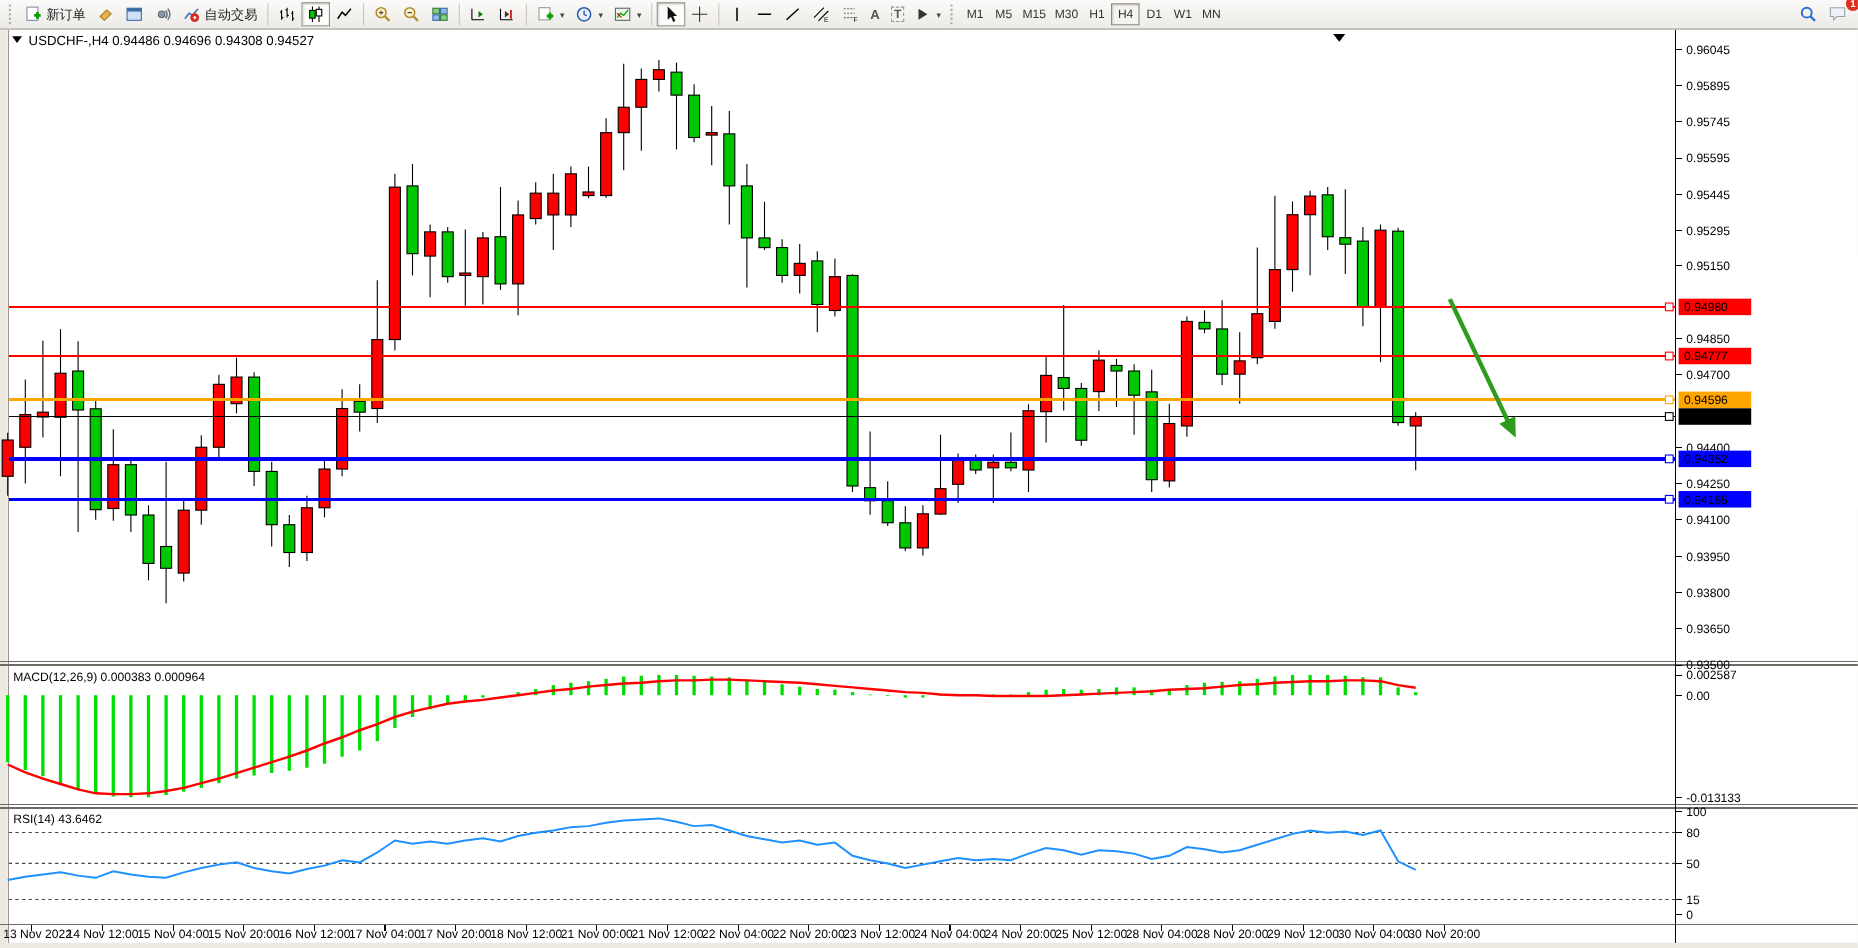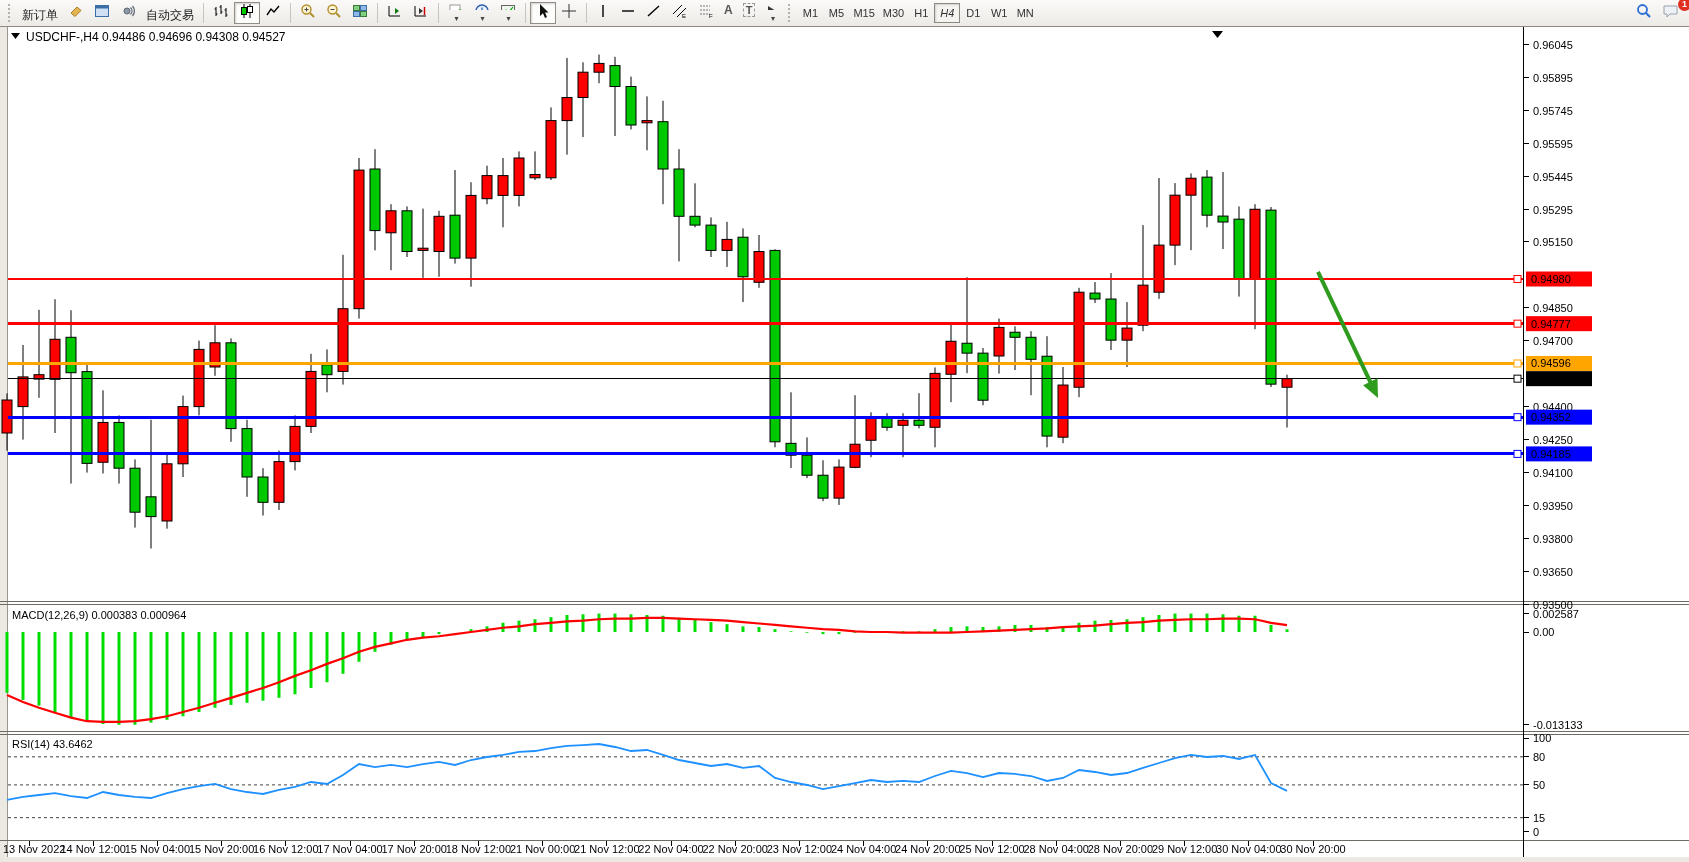--- a/index.html
+++ b/index.html
@@ -1,27 +1,27 @@
 <!DOCTYPE html>
 <html><head>
 <meta charset="utf-8">
 <style>
   html,body{margin:0;padding:0;}
   body{width:1689px;height:862px;overflow:hidden;background:#ece9e2;font-family:"Liberation Sans",sans-serif;}
   
   .toolbar{height:27px;display:flex;align-items:center;background:linear-gradient(#fbfaf9,#eceae5);
            border-bottom:1px solid #8e8a82;padding:0 4px;box-sizing:border-box;white-space:nowrap;}
   .tb-btn{display:inline-flex;align-items:center;gap:4px;height:22px;padding:0 4px;border:1px solid transparent;
-          background:transparent;font:12px "Liberation Sans",sans-serif;color:#222;cursor:default;flex-direction:column;}
+          background:transparent;font:12px "Liberation Sans",sans-serif;color:#222;cursor:default;}
   .tb-btn.pressed{background:#fdfdfc;border:1px solid #938f87;box-shadow:inset 1px 1px 2px rgba(0,0,0,.18);}
   .tb-sep{width:1px;height:20px;background:#c9c5bd;margin:0 4px;}
   .tb-handle{width:3px;height:18px;border-left:2px dotted #b5b1a8;margin:0 4px;}
   .tf{height:20px;min-width:26px;padding:0 3px;border:1px solid transparent;background:transparent;
       font:11px "Liberation Sans",sans-serif;color:#333;text-align:center;}
-  .tf.active{background:#f6f4f1;border:1px solid #8e8a82;box-shadow:inset 1px 1px 2px rgba(0,0,0,.15);font-style:italic;}
+  .tf.active{background:#f6f4f1;border:1px solid #8e8a82;box-shadow:inset 1px 1px 2px rgba(0,0,0,.15);}
   .drop{font-size:8px;color:#444;margin-left:1px;}
   .spacer{flex:1;}
   .badge{position:absolute;top:-4px;right:-6px;width:13px;height:13px;border-radius:50%;background:#e03020;
          color:#fff;font:bold 9px "Liberation Sans",sans-serif;text-align:center;line-height:13px;}
   .chat-wrap{position:relative;display:inline-block;}
   .ic{display:inline-block;vertical-align:middle;}
   
   #chart-svg{display:block;background:#fff;}
   .t11{font:11px "Liberation Sans",sans-serif;fill:#000;}
   .t12{font:12px "Liberation Sans",sans-serif;fill:#000;}

